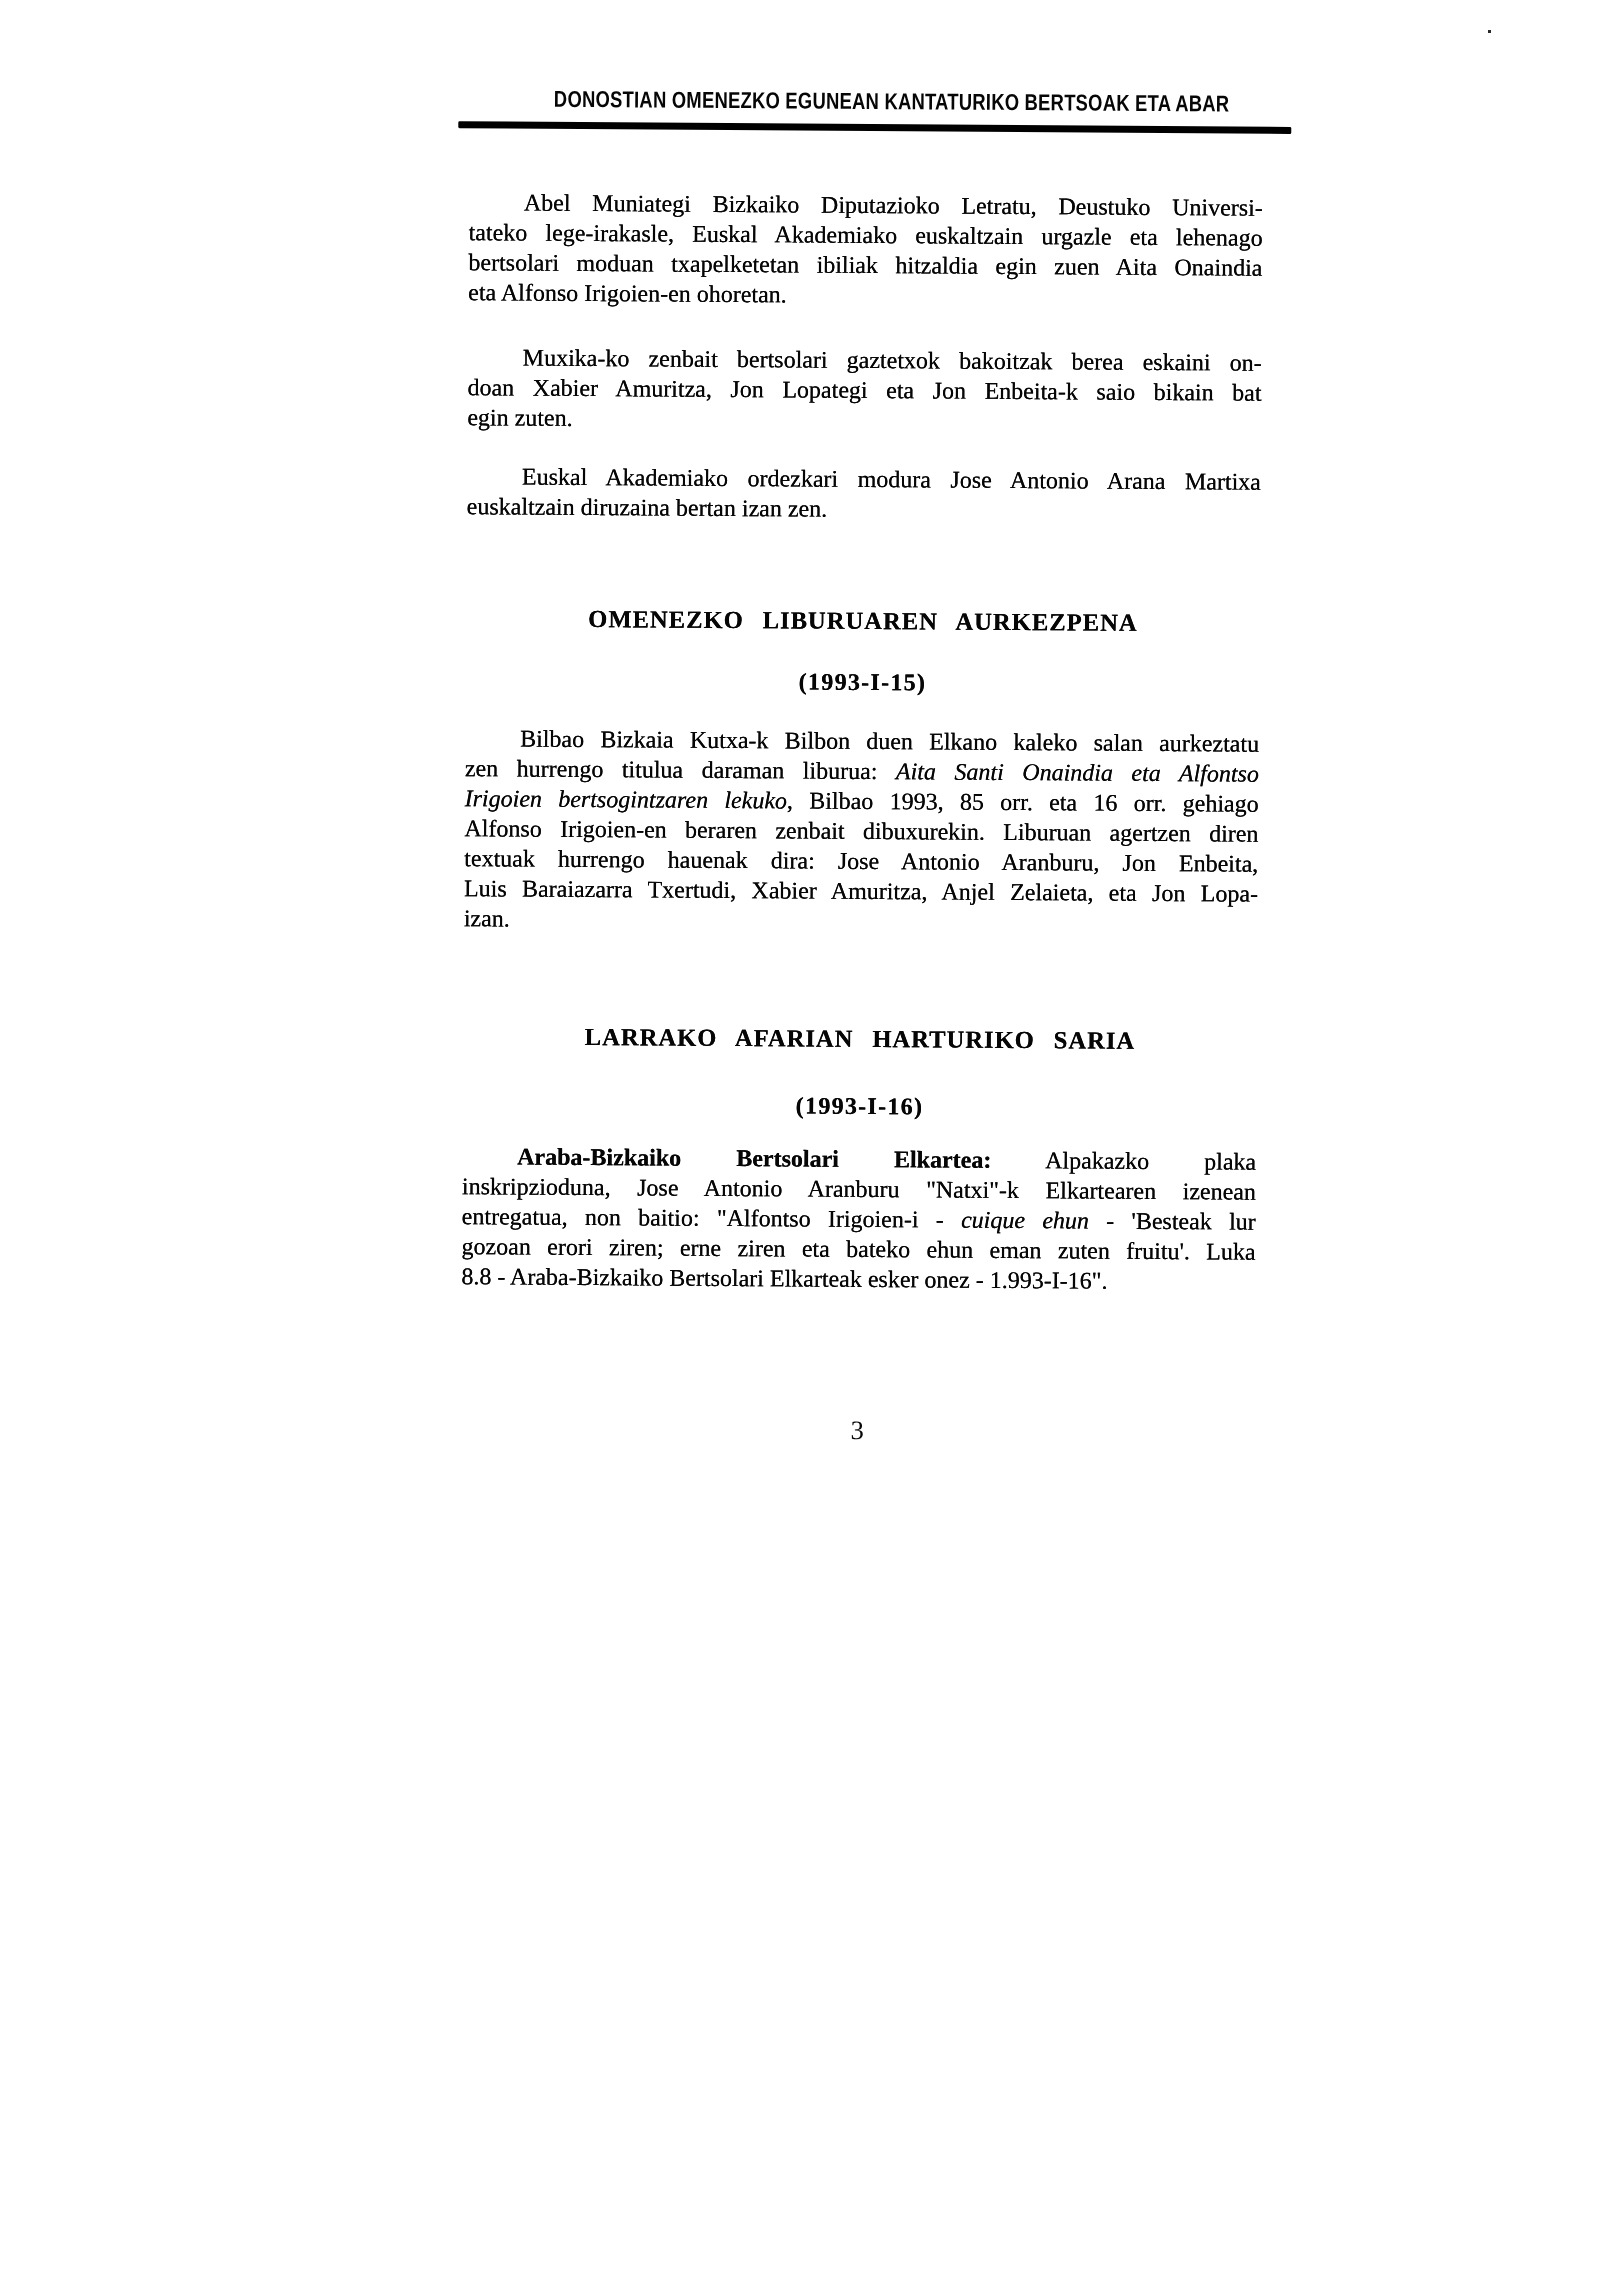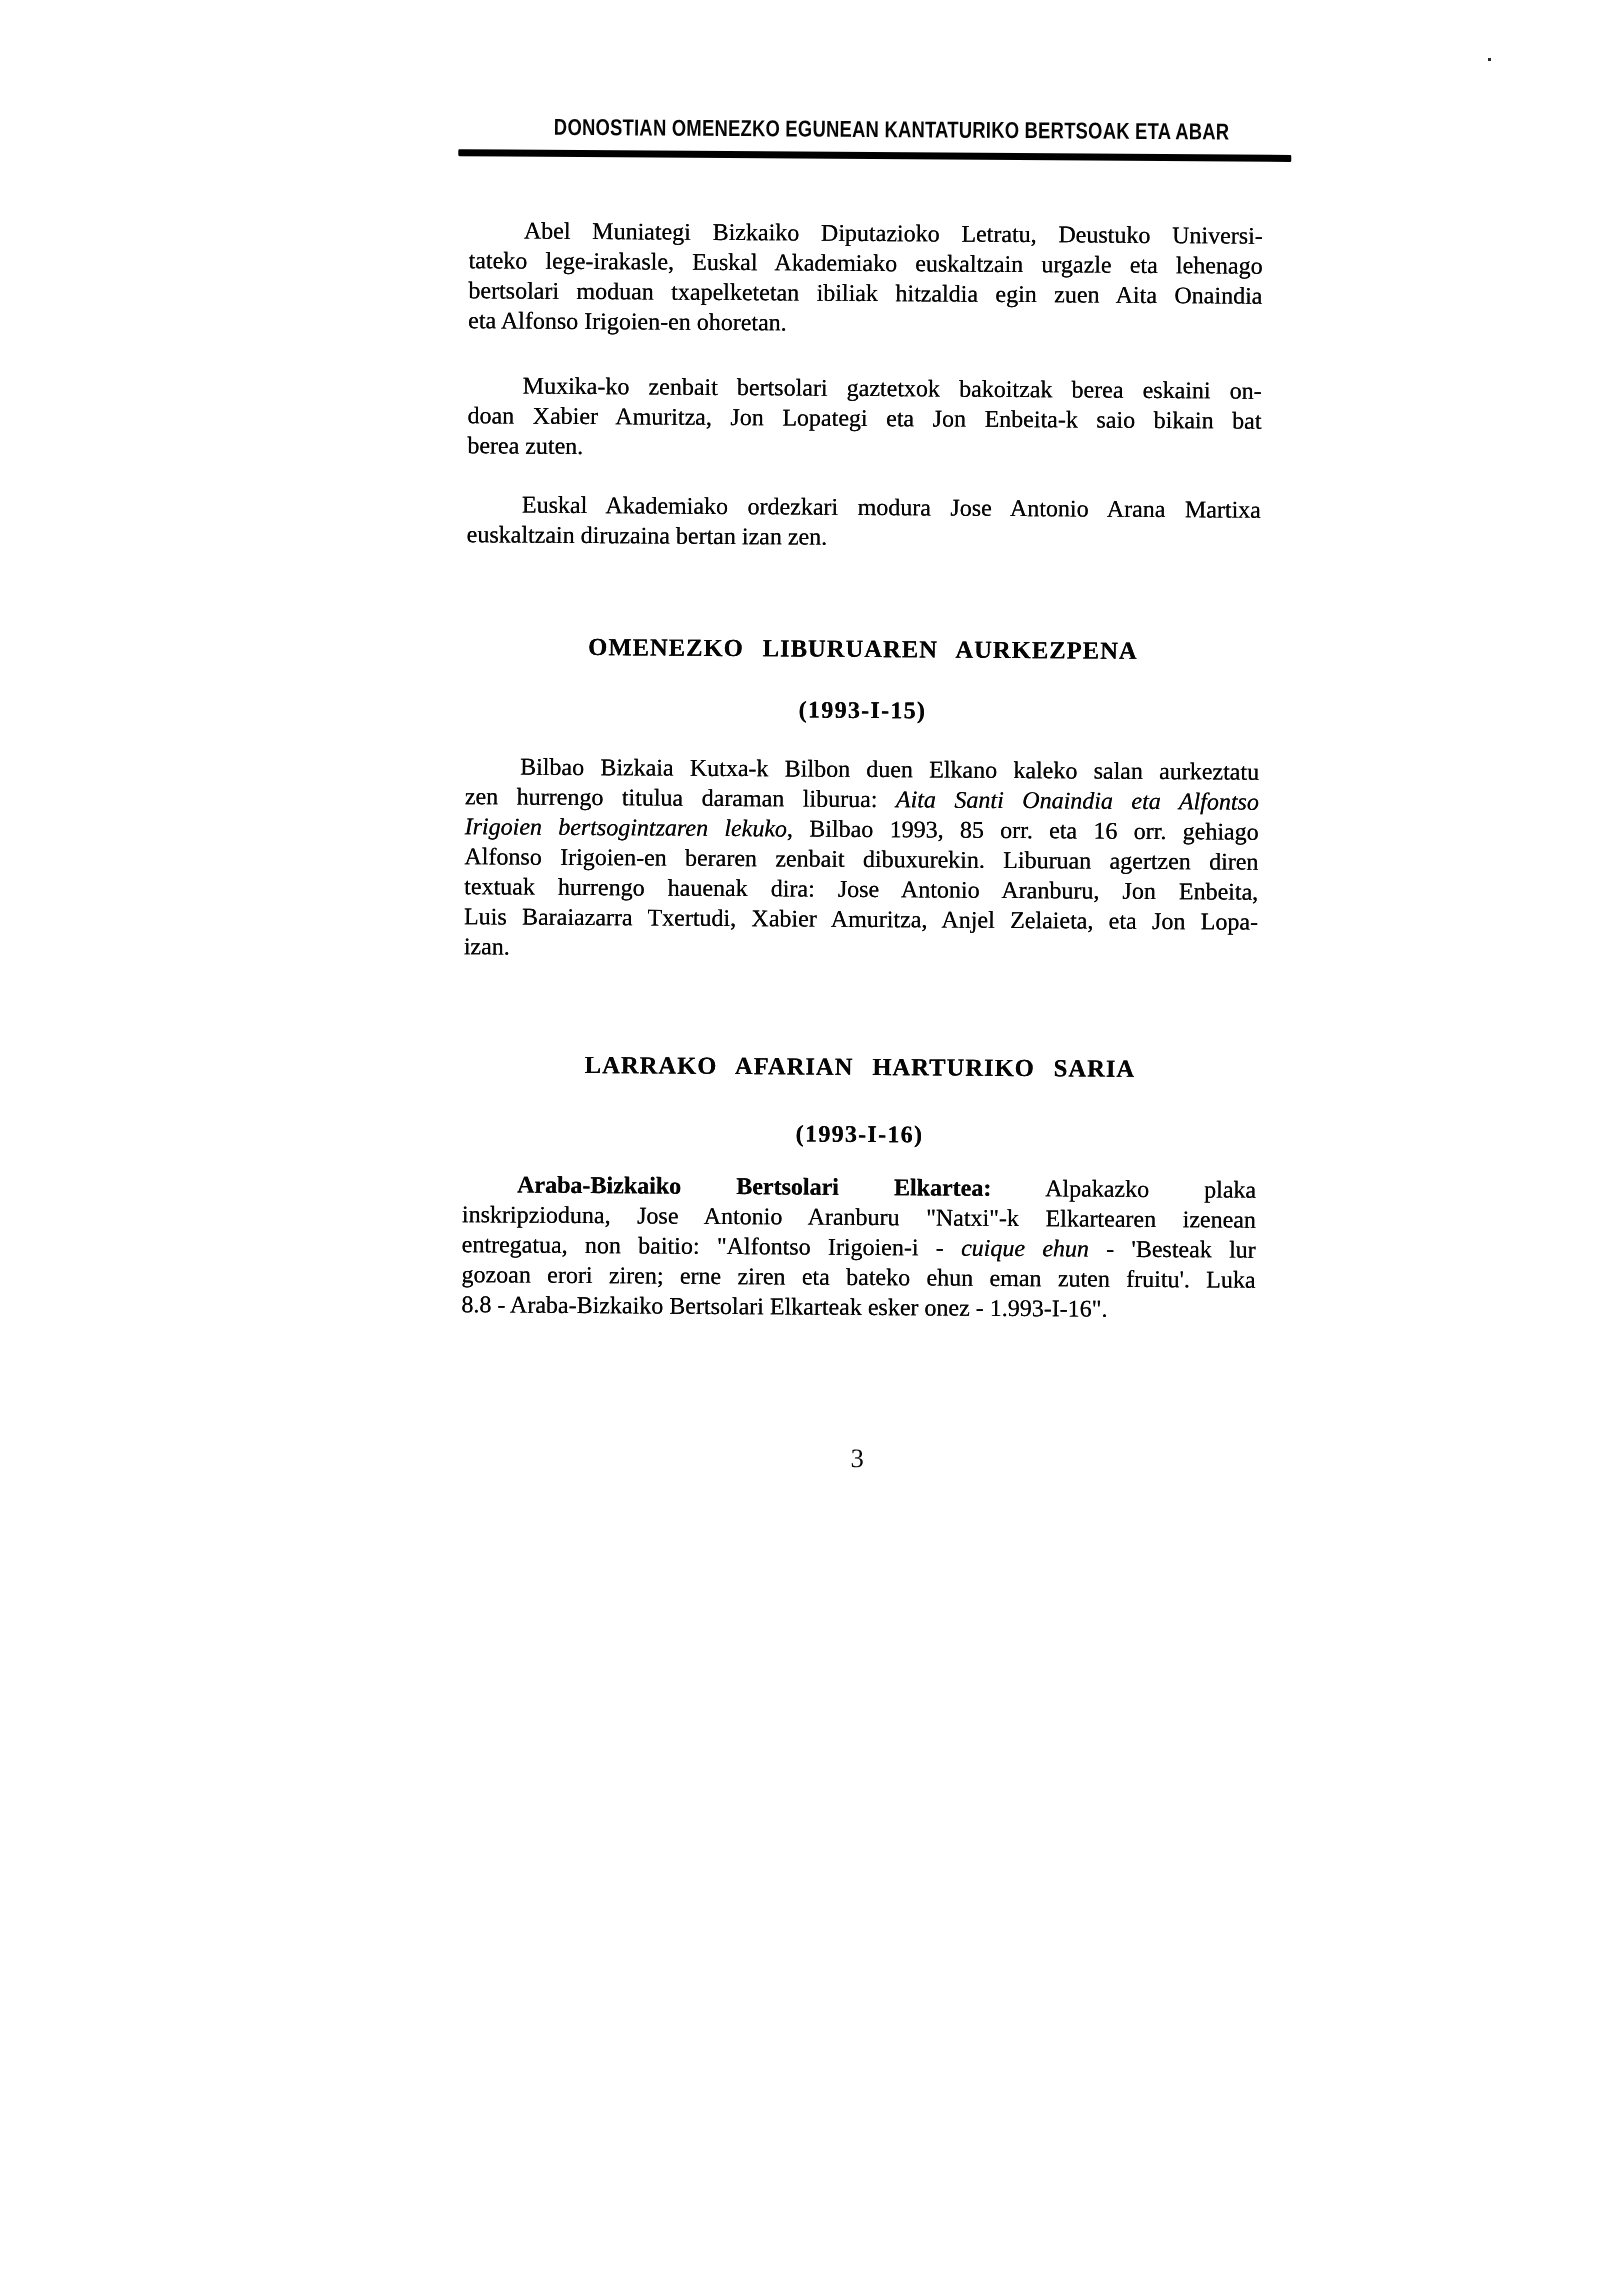--- a/index.html
+++ b/index.html
@@ -12,21 +12,20 @@
     height: 2273px;
     position: relative;
     overflow: hidden;
     font-family: "Liberation Serif", "DejaVu Serif", serif;
     color: #060606;
   }
   .page {
     position: absolute;
     inset: 0;
     background: #ffffff;
-    margin-top: 28px;
   }
   
   .skew {
     position: absolute;
     inset: 0;
     transform: rotate(0.4deg);
     transform-origin: 866px 168px;
   }
   .running-header {
     position: absolute;
@@ -147,21 +146,21 @@
 
     <div class="para" id="p1">
         <div class="tline first"><span>Abel Muniategi Bizkaiko Diputazioko Letratu, Deustuko Universi-</span></div>
         <div class="tline"><span>tateko lege-irakasle, Euskal Akademiako euskaltzain urgazle eta lehenago</span></div>
         <div class="tline"><span>bertsolari moduan txapelketetan ibiliak hitzaldia egin zuen Aita Onaindia</span></div>
         <div class="tline last"><span>eta Alfonso Irigoien-en ohoretan.</span></div>
       </div>
     <div class="para" id="p2">
         <div class="tline first"><span>Muxika-ko zenbait bertsolari gaztetxok bakoitzak berea eskaini on-</span></div>
         <div class="tline"><span>doan Xabier Amuritza, Jon Lopategi eta Jon Enbeita-k saio bikain bat</span></div>
-        <div class="tline last"><span>berea zuten.</span></div>
+        <div class="tline last"><span>egin zuten.</span></div>
       </div>
     <div class="para" id="p3">
         <div class="tline first"><span>Euskal Akademiako ordezkari modura Jose Antonio Arana Martixa</span></div>
         <div class="tline last"><span>euskaltzain diruzaina bertan izan zen.</span></div>
       </div>
 
     <h2 class="heading" id="h1">OMENEZKO LIBURUAREN AURKEZPENA</h2>
     <div class="hdate" id="h1d">(1993-I-15)</div>
 
     <div class="para" id="p4">

